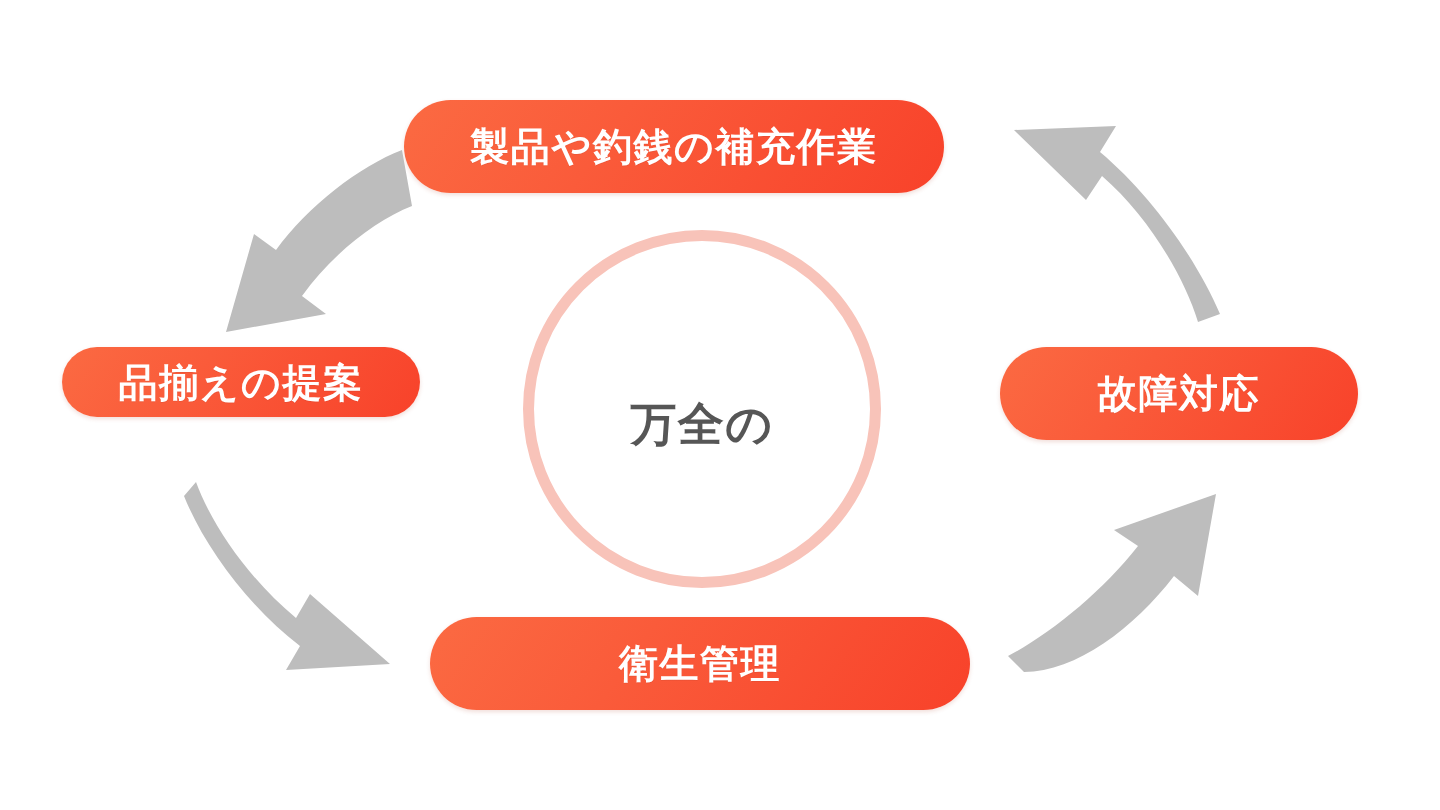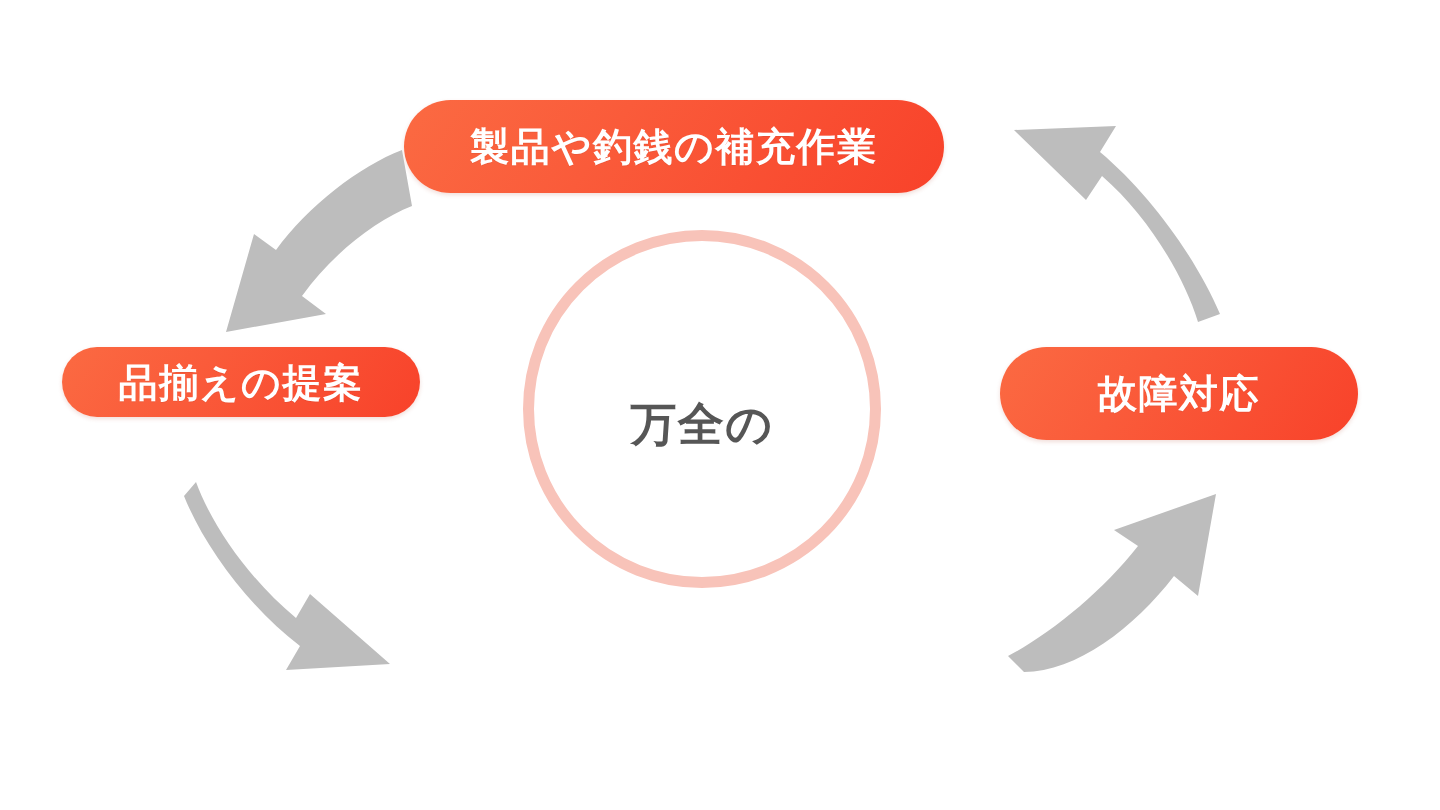--- a/index.html
+++ b/index.html
@@ -125,20 +125,23 @@
   </div>
 
   <div class="pill" id="pill-top">
     <span class="pill-label">製品や釣銭の補充作業</span>
   </div>
 
   <div class="pill" id="pill-left">
     <span class="pill-label">品揃えの提案</span>
   </div>
 
+  <div class="pill" id="pill-bottom">
+    <span class="pill-label">衛生管理</span>
+  </div>
 
   <div class="pill" id="pill-right">
     <span class="pill-label">故障対応</span>
   </div>
 
   <svg class="arrow-svg" id="arrow-tl" viewBox="0 0 230 210">
     <path d="M 212 22
              C 170 38, 118 78, 86 122
              L 64 106
              L 36 204

